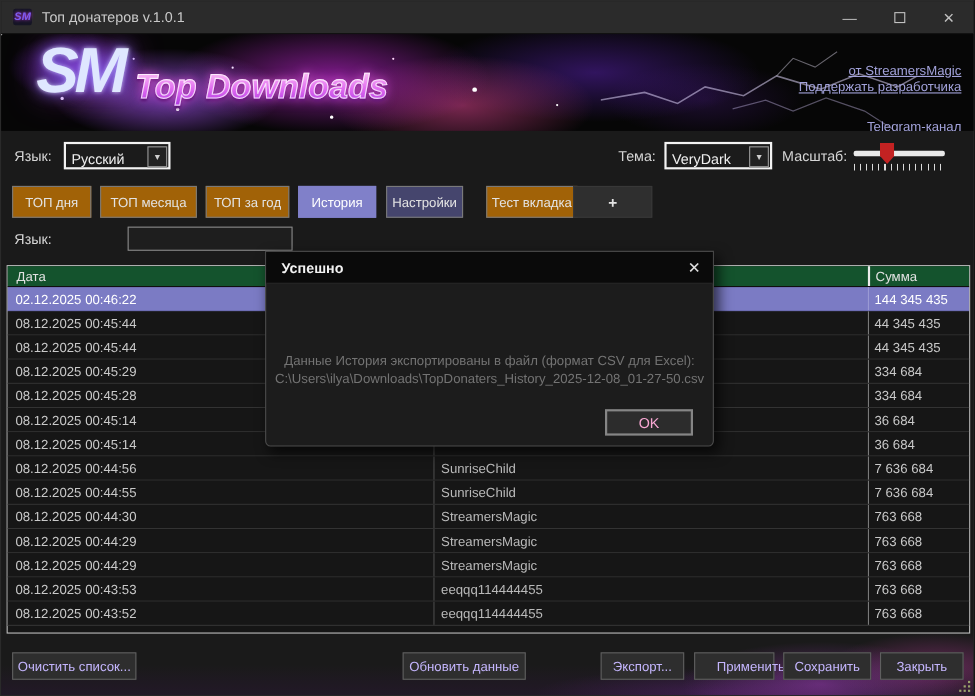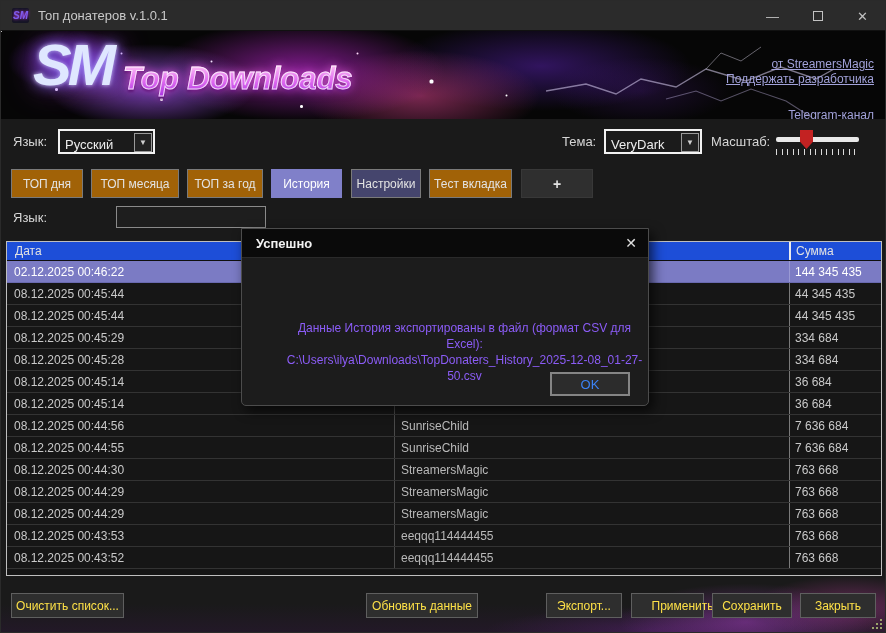--- a/index.html
+++ b/index.html
@@ -66,47 +66,47 @@
   .tab.active { background:#8080c9; border-color:#8080c9; color:#fff; }
   .tab.tinted { background:#45456d; }
   .tab.plus { background:#2f2f2f; border-color:#383838; font-size:14px; font-weight:bold; }
 
   
   .search-label { position:absolute; left:12px; top:209px; font-size:13px; color:#d6d6d6; }
   .search-input { position:absolute; left:115px; top:205px; width:150px; height:22px; background:#1e1e1e; border:1px solid #8a8a8a; color:#eee; font-size:12px; padding:0 4px; font-family:inherit; }
 
   
   .table { position:absolute; left:5px; top:240px; width:876px; height:335px; background:#151515; border:1px solid #bfbfbf; }
-  .thead { display:flex; height:19px; background:#1d4ed8; color:#e2e2e2; font-size:12px; border-bottom:1px solid #0f0f0f; }
+  .thead { display:flex; height:19px; background:#14532d; color:#e2e2e2; font-size:12px; border-bottom:1px solid #0f0f0f; }
   .thead .hcell { display:flex; align-items:center; }
   .hcell.h-date { width:387px; padding-left:8px; }
   .hcell.h-nick { width:395px; border-left:1px solid #5a5a5a; padding-left:6px; }
   .hcell.h-amount { width:92px; border-left:2px solid #ececec; padding-left:5px; }
   .trow { display:flex; height:22px; border-bottom:1px solid #333; color:#c9c9c9; font-size:12px; background:#161616; }
   .trow.selected { background:#7b7bc4; color:#fff; border-bottom-color:#6a6ab0; }
   .trow .cell { display:flex; align-items:center; overflow:hidden; white-space:nowrap; }
   .cell.c-date { width:387px; padding-left:7px; }
   .cell.c-nick { width:395px; border-left:1px solid #4a4a4a; padding-left:6px; color:#b9b9b9; }
   .cell.c-amount { width:92px; border-left:1px solid #7a7a7a; padding-left:5px; }
   .trow.selected .cell { color:#fff; border-left-color:#9a9ad4; }
 
   
-  .btn { position:absolute; top:592px; height:25px; background:#2e2e2e; border:1px solid #5f5f5f; color:#fde047; font-size:12px; font-family:inherit; display:flex; align-items:center; justify-content:center; }
+  .btn { position:absolute; top:592px; height:25px; background:#2e2e2e; border:1px solid #5f5f5f; color:#c4b5fd; font-size:12px; font-family:inherit; display:flex; align-items:center; justify-content:center; }
 
   .resize-grip { position:absolute; right:3px; bottom:3px; width:9px; height:9px; }
   .resize-grip i { position:absolute; width:2px; height:2px; background:#9aa36b; }
 
   
   .dialog { position:absolute; left:240px; top:227px; width:408px; height:178px; background:#1c1c1c; border:1px solid #4c4c4c; border-radius:0 0 5px 5px; box-shadow:4px 5px 12px rgba(0,0,0,.65); z-index:10; }
   .dialog-titlebar { height:29px; background:#0a0a0a; display:flex; align-items:center; border-bottom:1px solid #2a2a2a; }
   .dialog-title { font-size:13px; font-weight:bold; color:#f2f2f2; padding-left:14px; }
   .dialog-close { margin-left:auto; width:34px; height:29px; display:flex; align-items:center; justify-content:center; color:#e0e0e0; font-size:14px; }
   .dialog-body { position:relative; height:148px; }
-  .dialog-text { position:absolute; left:0; right:0; top:62px; text-align:center; font-size:12px; color:#8b5cf6; line-height:16px;margin-left:39px; }
-  .dialog-ok { position:absolute; right:18px; bottom:10px; width:80px; height:24px; background:#2c2c2c; border:2px solid #858585; color:#3b82f6; font-size:13px; font-family:inherit; display:flex; align-items:center; justify-content:center; }
+  .dialog-text { position:absolute; left:0; right:0; top:62px; text-align:center; font-size:12px; color:#737373; line-height:16px; }
+  .dialog-ok { position:absolute; right:18px; bottom:10px; width:80px; height:24px; background:#2c2c2c; border:2px solid #858585; color:#f9a8d4; font-size:13px; font-family:inherit; display:flex; align-items:center; justify-content:center; }
 </style>
 </head>
 <body>
 
 <div class="window">
 
   <div class="titlebar">
     <div class="app-icon">SM</div>
     <div class="titlebar-title">Топ донатеров v.1.0.1</div>
     <div class="win-controls">
@@ -152,21 +152,21 @@
     <div class="slider-track"></div>
     <div class="slider-thumb"></div>
     <div class="slider-ticks"></div>
   </div>
 
   <button class="tab" style="left:10px; width:72px;">ТОП дня</button>
   <button class="tab" style="left:90px; width:88px;">ТОП месяца</button>
   <button class="tab" style="left:186px; width:76px;">ТОП за год</button>
   <button class="tab active" style="left:270px; width:71px;">История</button>
   <button class="tab tinted" style="left:350px; width:70px;">Настройки</button>
-  <button class="tab" style="left:428px; width:83px;">Тест вкладка</button>
+  <button class="tab" style="left:441px; width:83px;">Тест вкладка</button>
   <button class="tab plus" style="left:520px; width:72px;">+</button>
 
   <div class="search-label">Язык:</div>
   <input class="search-input" type="text" value="" style="">
 
   <div class="table">
     <div class="thead">
       <div class="hcell h-date">Дата</div>
       <div class="hcell h-nick"></div>
       <div class="hcell h-amount">Сумма</div>

